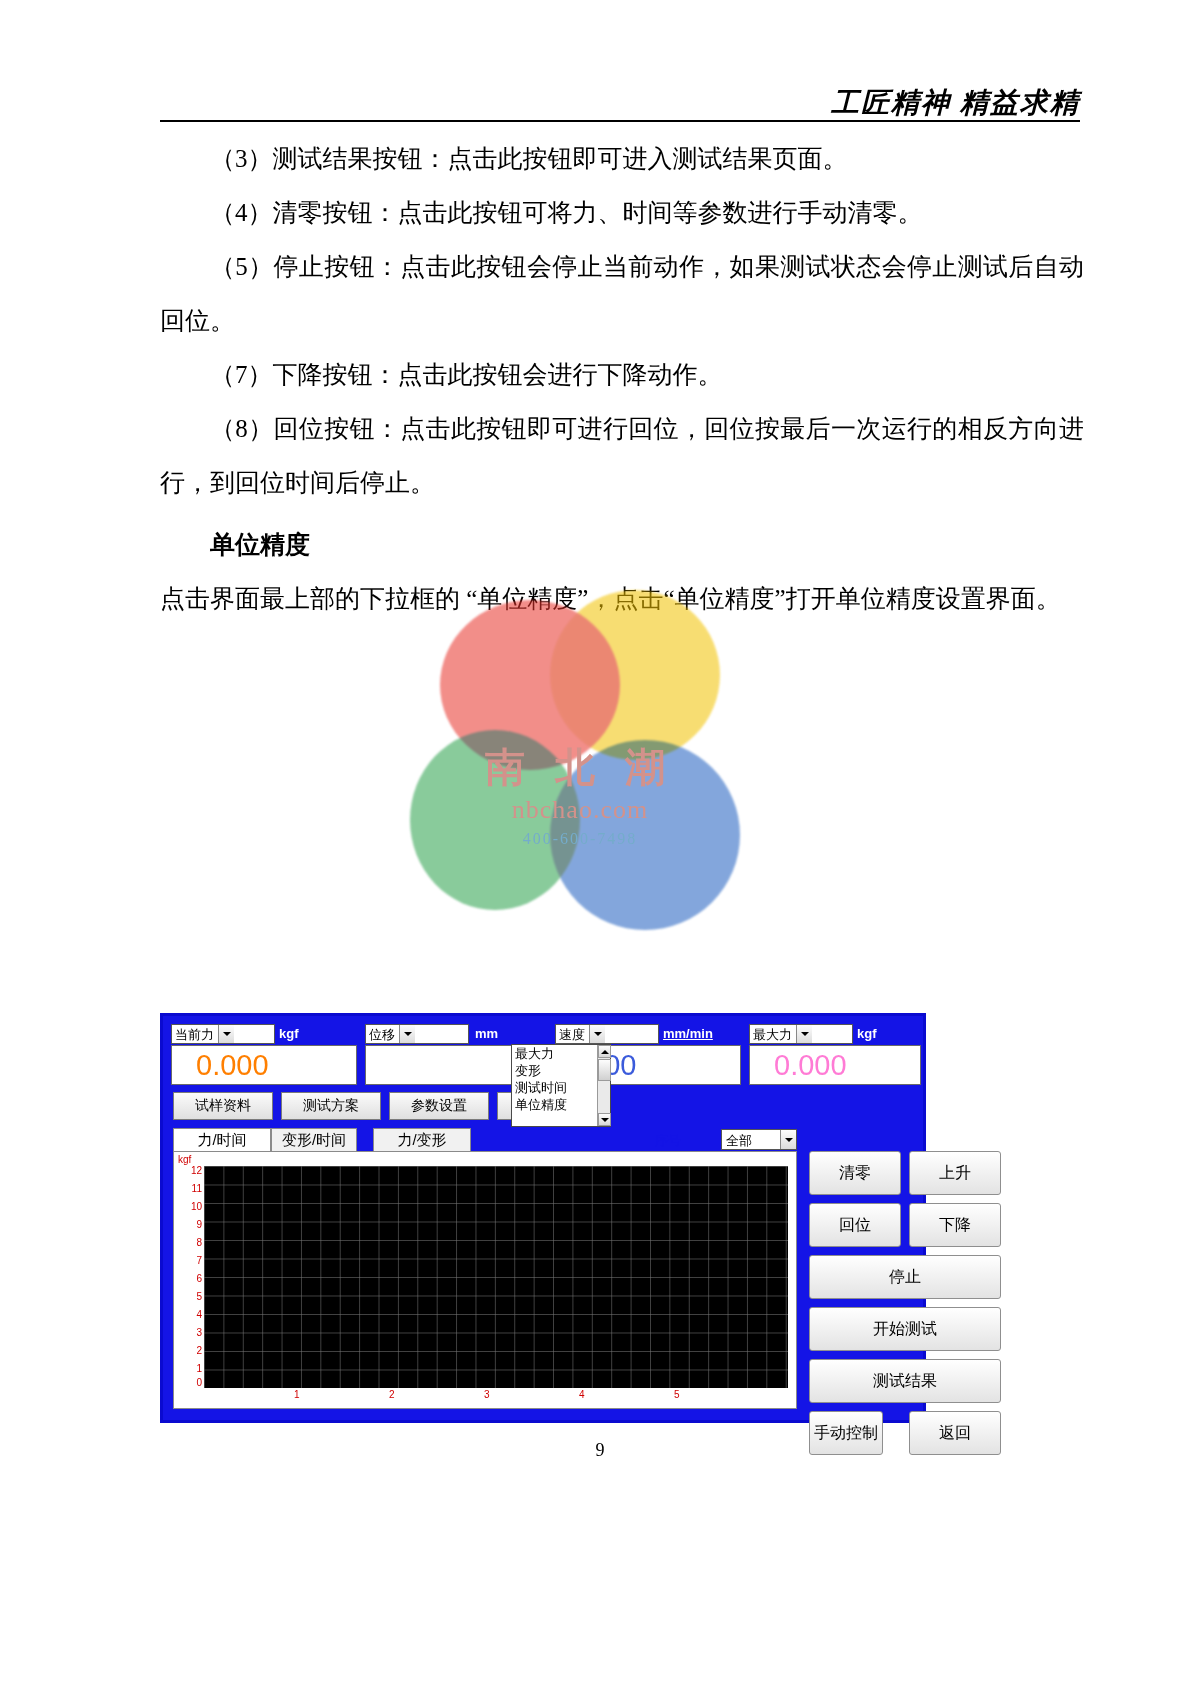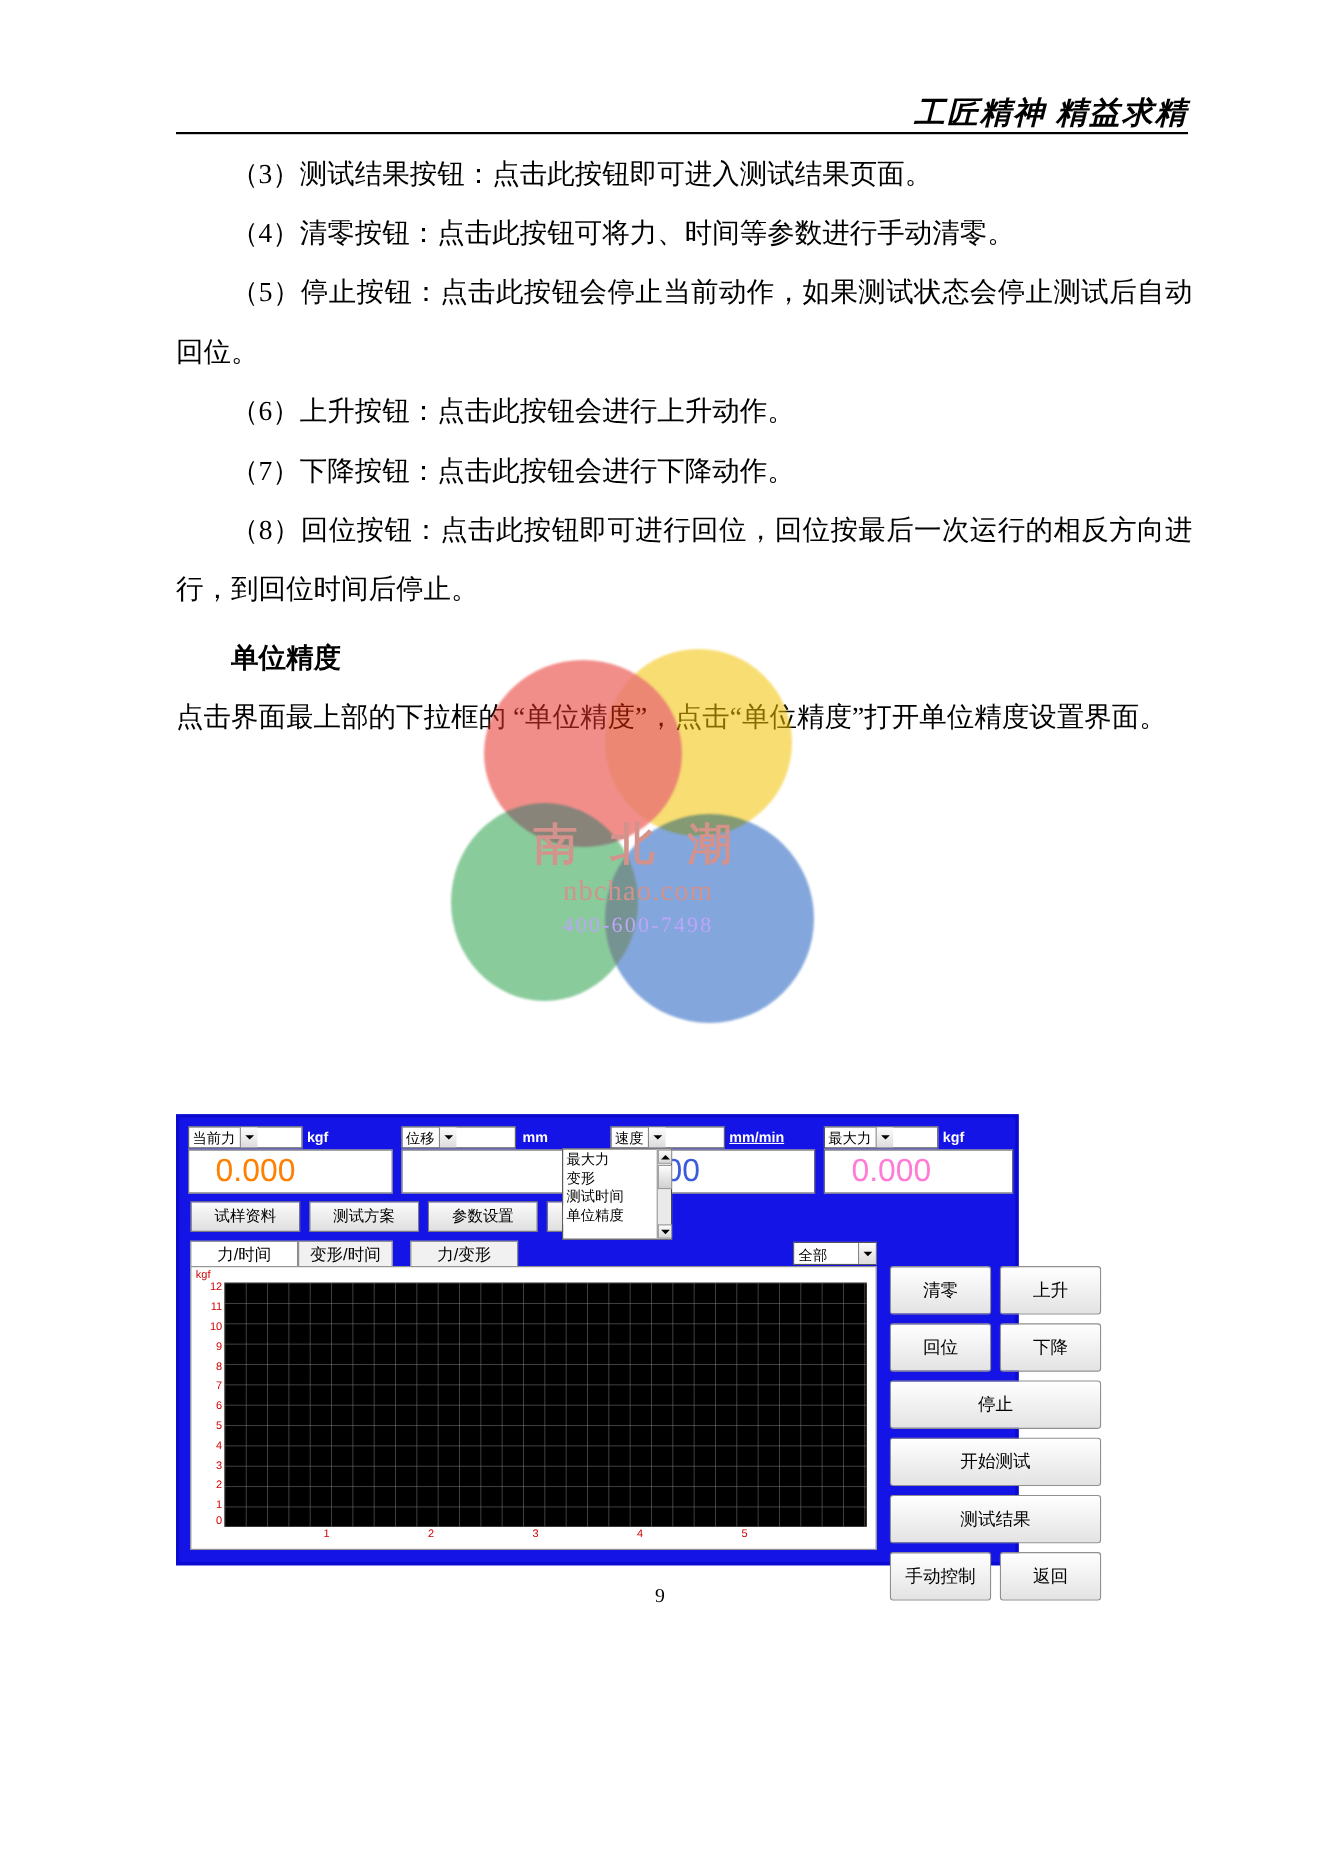--- a/index.html
+++ b/index.html
@@ -95,22 +95,22 @@
     color: #b03a2e;
   }
   .wm-site {
     top: 205px;
     font-size: 26px;
     color: #b03a2e;
     letter-spacing: 1px;
   }
   .wm-phone {
     top: 240px;
-    font-size: 20px;
-    color: #8b5cf6;
+    font-size: 16px;
+    color: #0369a1;
     letter-spacing: 2px;
   }
 
   
   .app {
     position: absolute;
     left: 160px;
     top: 1013px;
     width: 766px;
     height: 410px;
@@ -428,21 +428,20 @@
 
   <div class="header">
     <span class="header-title">工匠精神    精益求精</span>
   </div>
   <div class="header-rule"></div>
 
   <div class="body-text">
     <p class="para indent">（3）测试结果按钮：点击此按钮即可进入测试结果页面。</p>
     <p class="para indent">（4）清零按钮：点击此按钮可将力、时间等参数进行手动清零。</p>
     <p class="para indent">（5）停止按钮：点击此按钮会停止当前动作，如果测试状态会停止测试后自动回位。</p>
-    <p class="para indent">（6）上升按钮：点击此按钮会进行上升动作。</p>
     <p class="para indent">（7）下降按钮：点击此按钮会进行下降动作。</p>
     <p class="para indent">（8）回位按钮：点击此按钮即可进行回位，回位按最后一次运行的相反方向进行，到回位时间后停止。</p>
     <p class="para section-head">单位精度</p>
     <p class="para">点击界面最上部的下拉框的 “单位精度”，点击“单位精度”打开单位精度设置界面。</p>
   </div>
 
   <div class="watermark">
     <div class="wm-blob" style="left:40px; top:10px; width:180px; height:170px; background:#e8322a;"></div>
     <div class="wm-blob" style="left:150px; top:0px; width:170px; height:170px; background:#f2c200;"></div>
     <div class="wm-blob" style="left:10px; top:140px; width:170px; height:180px; background:#2aa14b;"></div>
@@ -553,20 +552,20 @@
         </div>
       </div>
 
       <div class="ctrl" style="left:646px; top:135px; width:92px; height:44px;">清零</div>
       <div class="ctrl" style="left:746px; top:135px; width:92px; height:44px;">上升</div>
       <div class="ctrl" style="left:646px; top:187px; width:92px; height:44px;">回位</div>
       <div class="ctrl" style="left:746px; top:187px; width:92px; height:44px;">下降</div>
       <div class="ctrl" style="left:646px; top:239px; width:192px; height:44px;">停止</div>
       <div class="ctrl" style="left:646px; top:291px; width:192px; height:44px;">开始测试</div>
       <div class="ctrl" style="left:646px; top:343px; width:192px; height:44px;">测试结果</div>
-      <div class="ctrl" style="left:646px; top:395px; width:92px; height:44px;">手动控制</div>
+      <div class="ctrl" style="left:646px; top:395px; width:74px; height:44px;">手动控制</div>
       <div class="ctrl" style="left:746px; top:395px; width:92px; height:44px;">返回</div>
 
     </div>
   </div>
 
   <div class="page-number">9</div>
 </div>
 
 </body></html>

